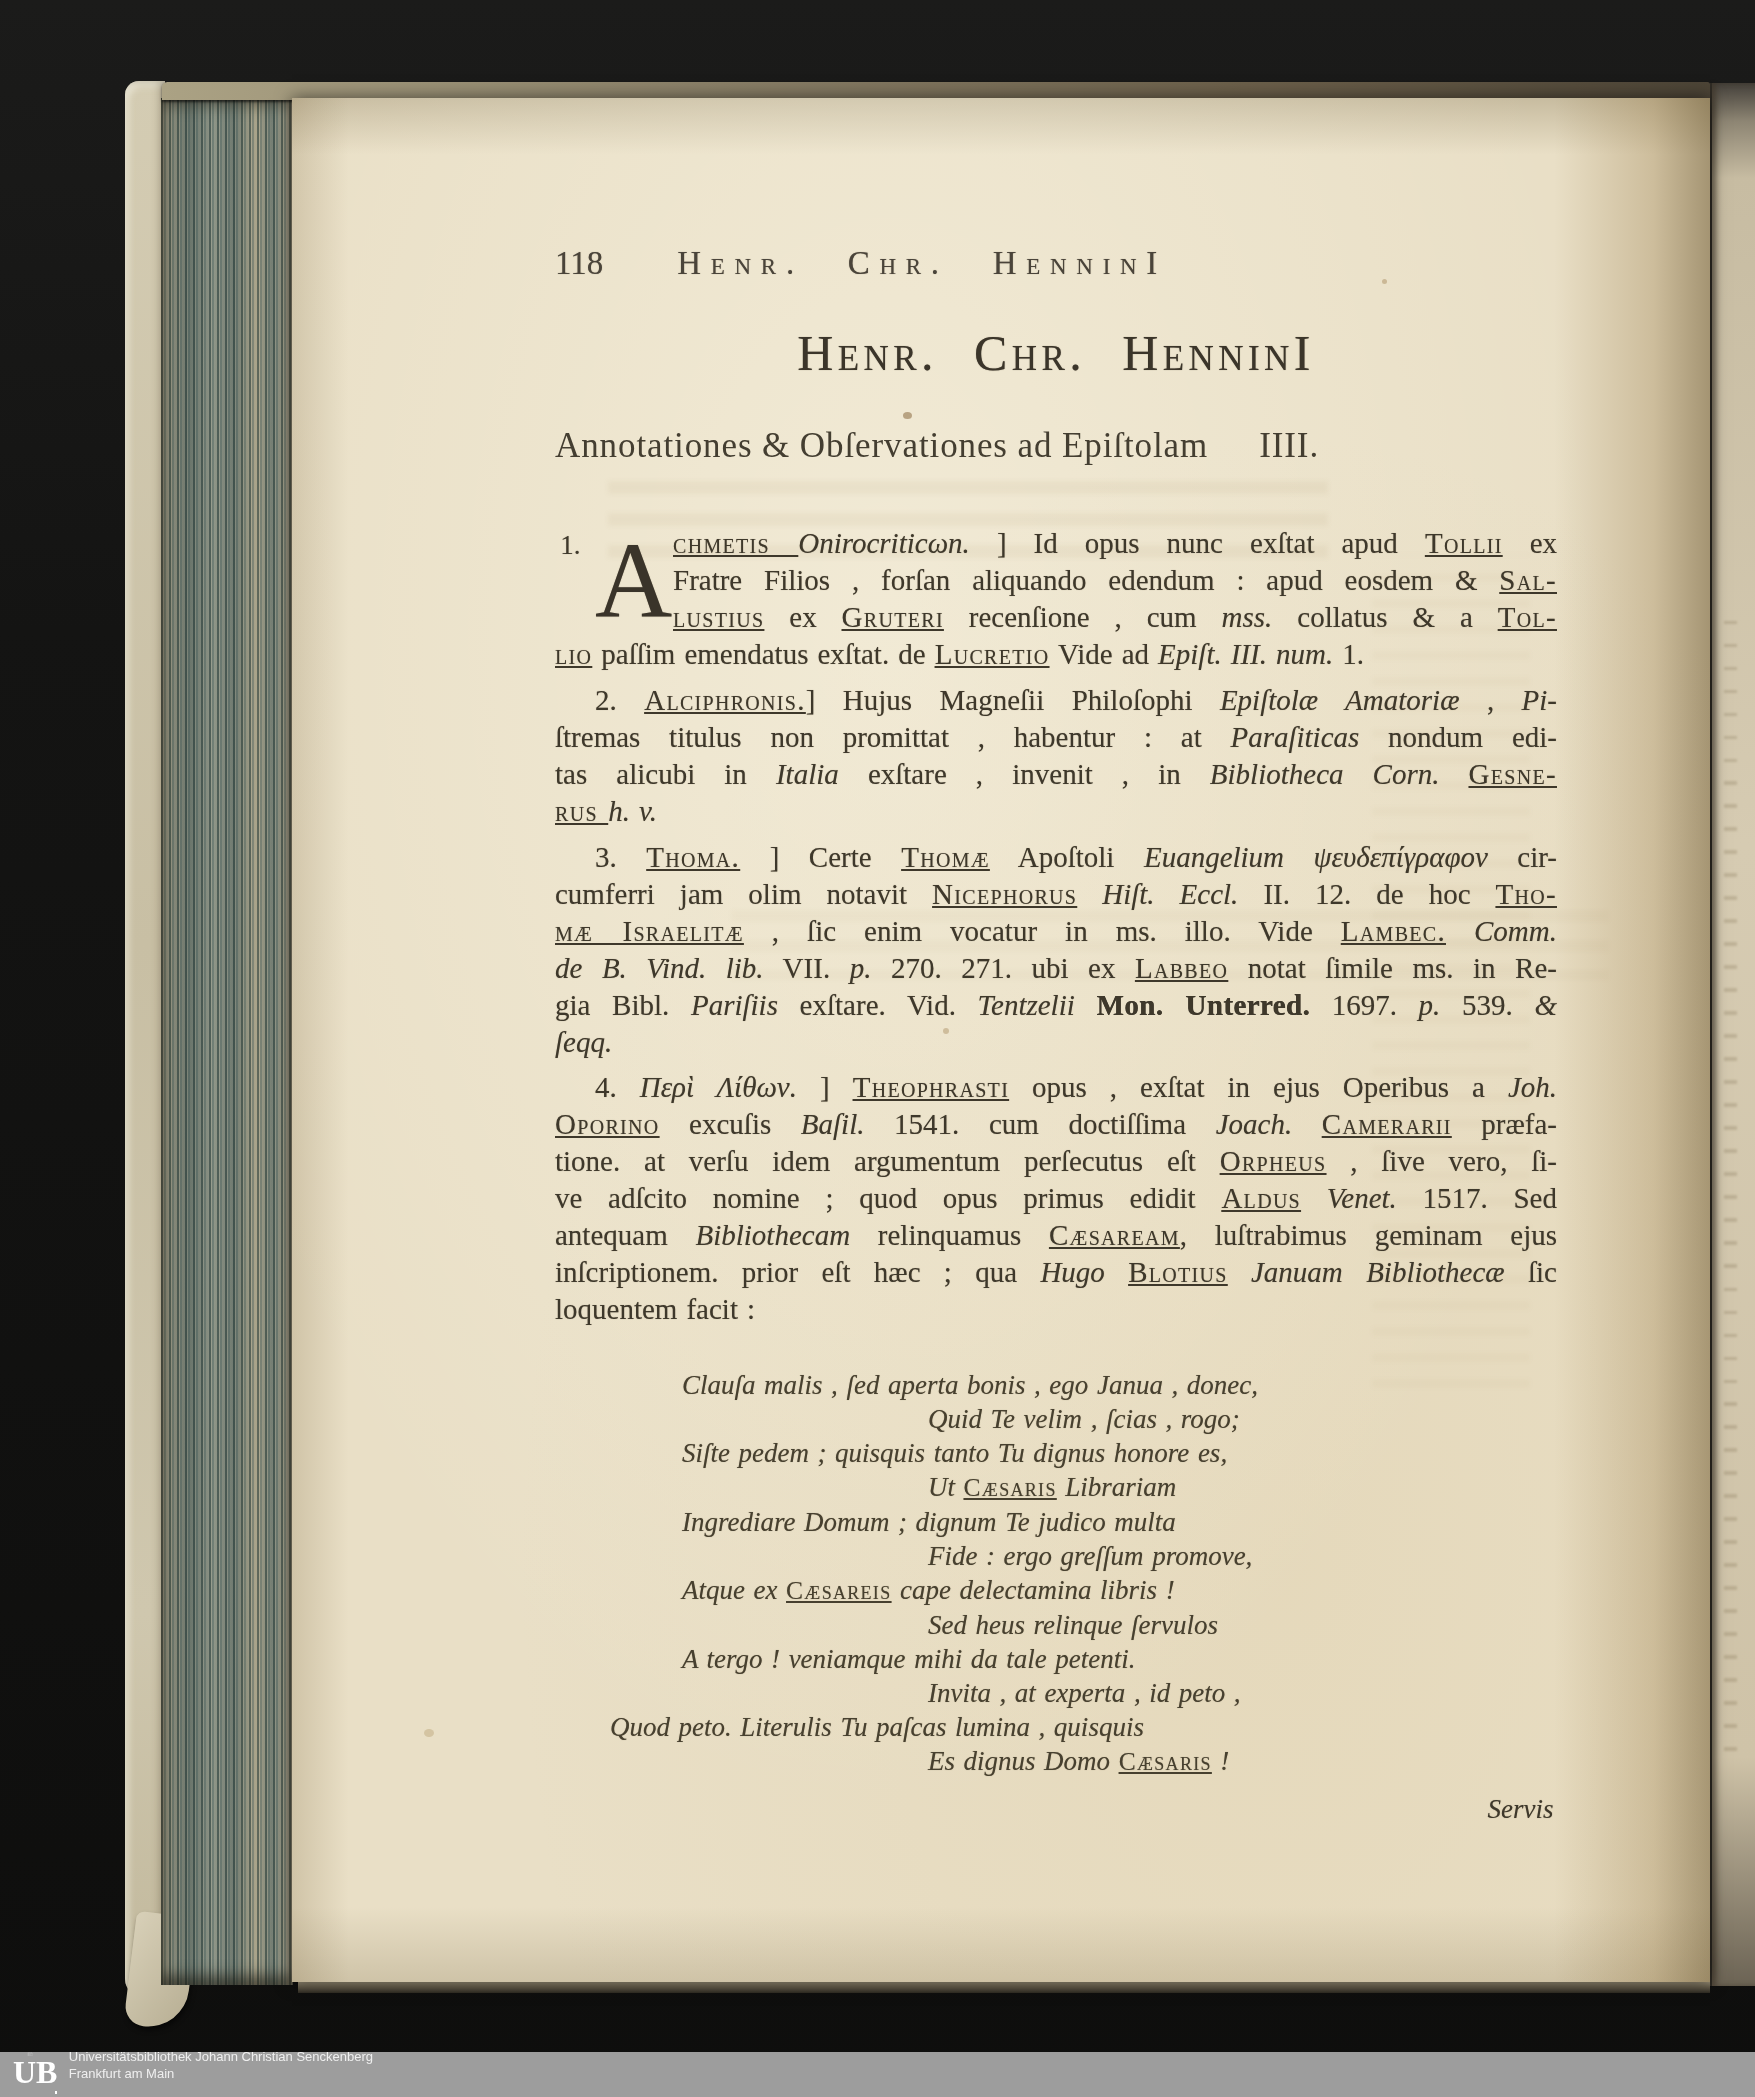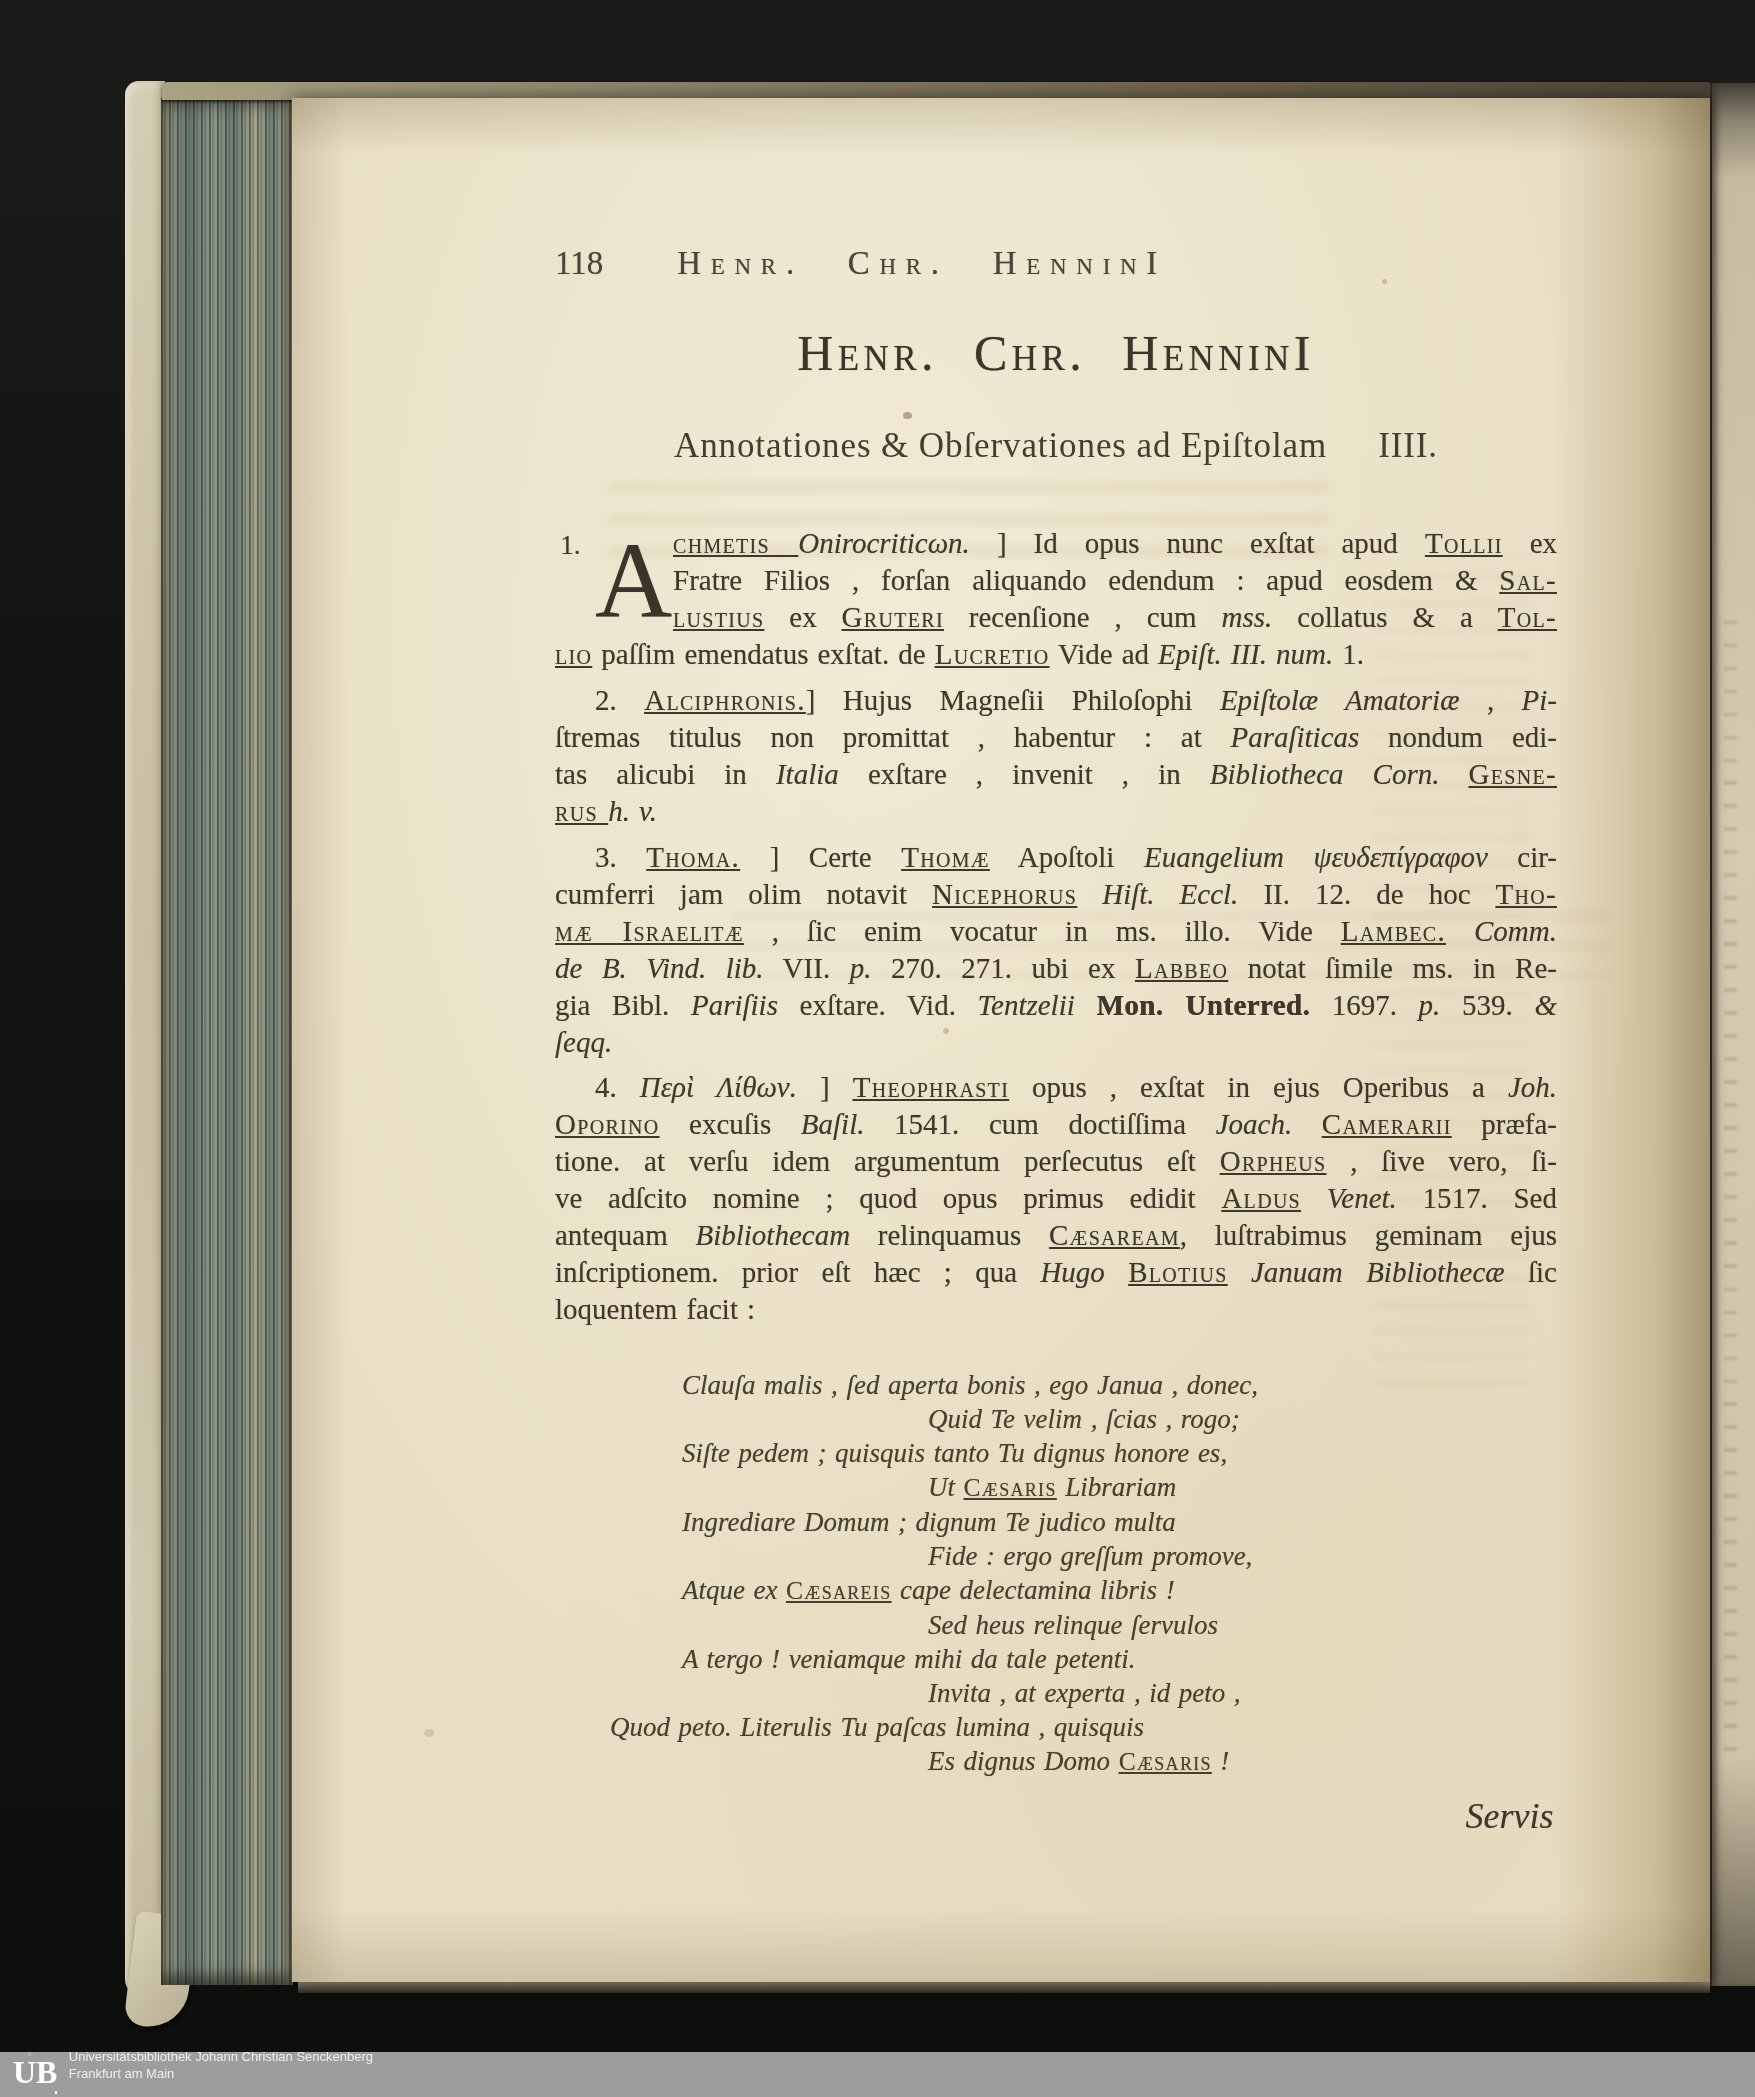--- a/index.html
+++ b/index.html
@@ -73,38 +73,38 @@
   .s-head{margin-left:74px;font-variant:small-caps;letter-spacing:9.7px;word-spacing:26px;}
   .s-title{font-variant:small-caps;letter-spacing:4.4px;word-spacing:19.3px;}
 
   #running-head{position:absolute;top:147px;left:0;width:100%;font-size:33px;
                 color:#4a443a;text-shadow:0 0 0.9px rgba(70,60,40,.5);}
   #main-title{position:absolute;top:226px;left:0;width:100%;font-size:50px;line-height:58px;
                 color:#3b352a;text-shadow:0 0 0.9px rgba(60,50,35,.6);}
   #main-title .tline{text-align:center;}
   #subtitle{position:absolute;top:327px;left:0;width:100%;font-size:35px;line-height:42px;
                 color:#443e31;letter-spacing:0.9px;}
-  #subtitle .tline{text-align:center;}
+  #subtitle .tline{}
 
   #content{position:absolute;top:427px;left:0;width:100%;font-size:29px;line-height:37px;
            text-shadow:0 0 0.9px rgba(70,58,36,.45);word-spacing:1.8px;}
   .para{position:relative;}
   #para-2,#para-3,#para-4{margin-top:8.8px;}
   .ind-dc{padding-left:118px;}
   .ind-fi{text-indent:40px;}
   .pnum{position:absolute;left:5.3px;top:1.8px;font-size:27px;}
   .dropcap{position:absolute;left:40px;top:3.5px;font-size:107px;line-height:104px;color:#3a342a;}
 
   #poem{margin-top:40px;font-size:27px;line-height:34px;color:#47402f;}
   #poem .s-sc{font-size:25.5px;}
   .ind-a{padding-left:127px;}
   .ind-b{padding-left:373px;}
   .ind-c{padding-left:55px;}
 
-  #catchword{margin-top:19px;font-size:36px;}
+  #catchword{margin-top:12px;font-size:27px;}
   #catchword .tline{text-align:right;padding-right:3.5px;}
 
   
   .footer-bar{position:absolute;left:0;bottom:0;width:1756px;height:45px;background:#9d9d9d;
               display:flex;align-items:center;
               font-family:"Liberation Sans","DejaVu Sans",sans-serif;}
   .ub-logo{display:flex;align-items:flex-end;height:45px;padding-left:4.4px;flex-direction:column;}
   .ub-flag{width:53px;height:42px;}
   .ub-abbr{font-family:"Liberation Serif","DejaVu Serif",serif;font-weight:bold;
            font-size:32px;line-height:32px;color:#ffffff;margin-left:1.8px;margin-bottom:2.6px;}

